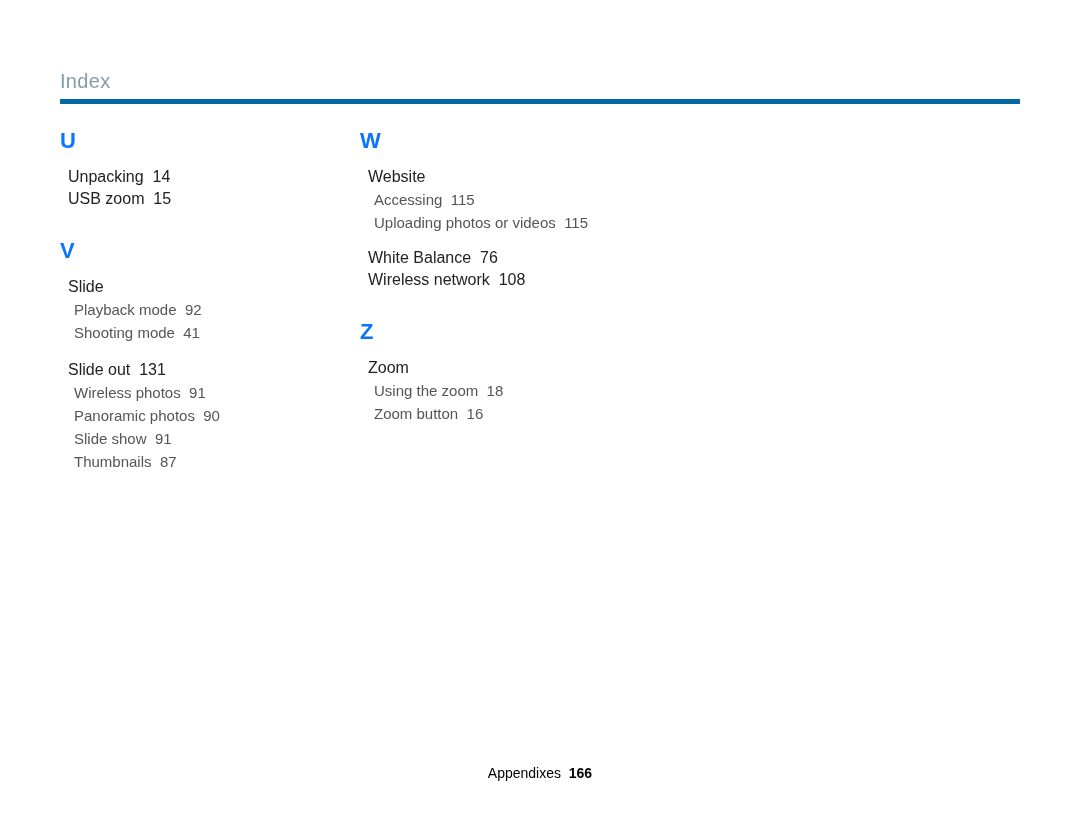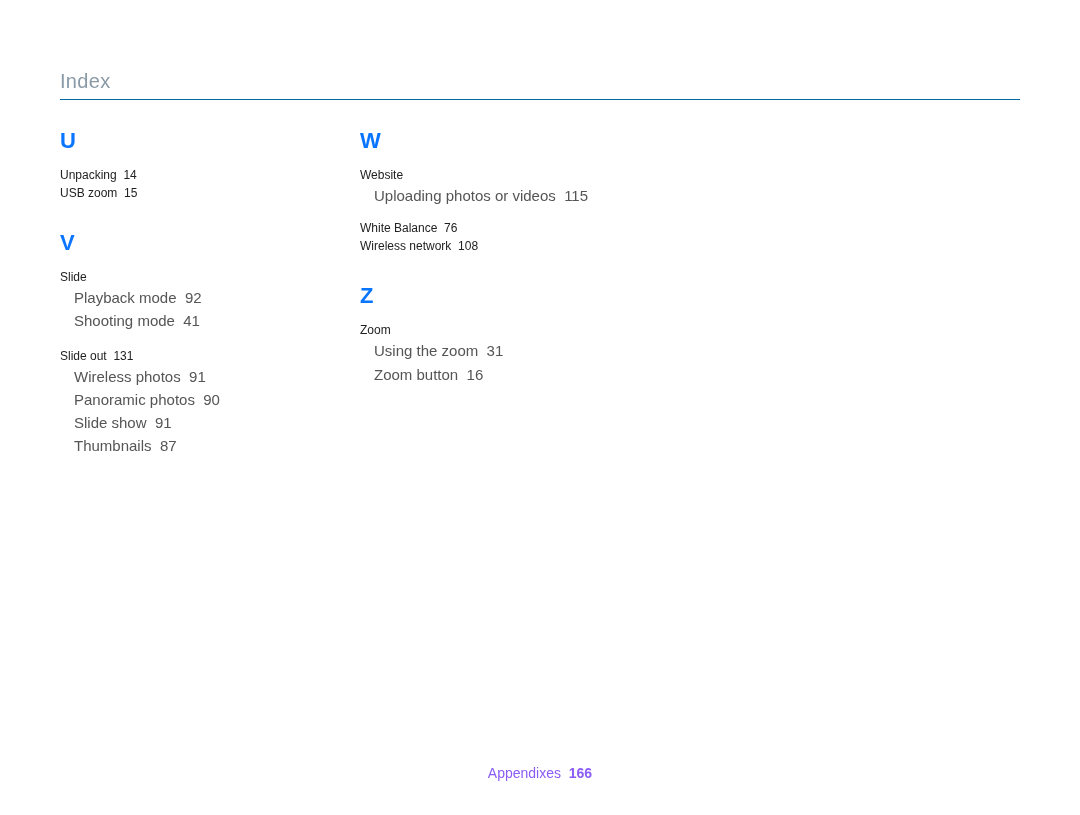--- a/index.html
+++ b/index.html
@@ -16,21 +16,21 @@
     width: 1080px;
     height: 815px;
     box-sizing: border-box;
     padding: 70px 60px 40px 60px;
   }
   .header {
     position: absolute;
     top: 70px;
     left: 60px;
     right: 60px;
-    border-bottom: 1px solid #0369a1;
+    border-bottom: 5px solid #0369a1;
     padding-bottom: 6px;
   }
   .header-title {
     font-size: 20px;
     color: #8a9aa6;
     font-weight: 400;
     letter-spacing: 0.3px;
   }
   .columns {
     position: absolute;
@@ -43,45 +43,45 @@
   .col {
     width: 240px;
   }
   .letter {
     color: #0a75ff;
     font-weight: 700;
     font-size: 22px;
     margin: 8px 0 14px 0;
   }
   .topic {
-    font-size: 12px;
+    font-size: 16px;
     font-weight: 500;
     color: #222;
-    margin: 4px 0;
+    margin: 4px 8px;
   }
   .topic .page-ref {
     font-weight: 400;
     color: #222;
   }
   .sub {
     font-size: 15px;
     color: #555;
     margin: 3px 0 3px 14px;
     font-weight: 400;
     line-height: 1.35;
   }
   .section-gap { height: 18px; }
   .footer {
     position: absolute;
     bottom: 34px;
     left: 0;
     right: 0;
     text-align: center;
     font-size: 14px;
-    color: #8b5cf6;
+    color: #000000;
   }
   .footer .pg {
     font-weight: 600;
   }
 </style>
 </head>
 <body>
 
 <div class="page">
 
@@ -138,41 +138,44 @@
     </div>
 
     <div class="col">
 
       <div class="letter">W</div>
 
       <div class="topic">
         <span>Website</span>
       </div>
       <div class="sub">
+        <span>Accessing</span>&nbsp;&nbsp;<span>115</span>
+      </div>
+      <div class="sub">
         <span>Uploading photos or videos</span>&nbsp;&nbsp;<span>115</span>
       </div>
 
       <div style="height:8px"></div>
 
       <div class="topic">
         <span>White Balance</span>&nbsp;&nbsp;<span class="page-ref">76</span>
       </div>
       <div class="topic">
         <span>Wireless network</span>&nbsp;&nbsp;<span class="page-ref">108</span>
       </div>
 
       <div class="section-gap"></div>
 
       <div class="letter">Z</div>
 
       <div class="topic">
         <span>Zoom</span>
       </div>
       <div class="sub">
-        <span>Using the zoom</span>&nbsp;&nbsp;<span>31</span>
+        <span>Using the zoom</span>&nbsp;&nbsp;<span>18</span>
       </div>
       <div class="sub">
         <span>Zoom button</span>&nbsp;&nbsp;<span>16</span>
       </div>
 
     </div>
 
   </div>
 
   <div class="footer">

